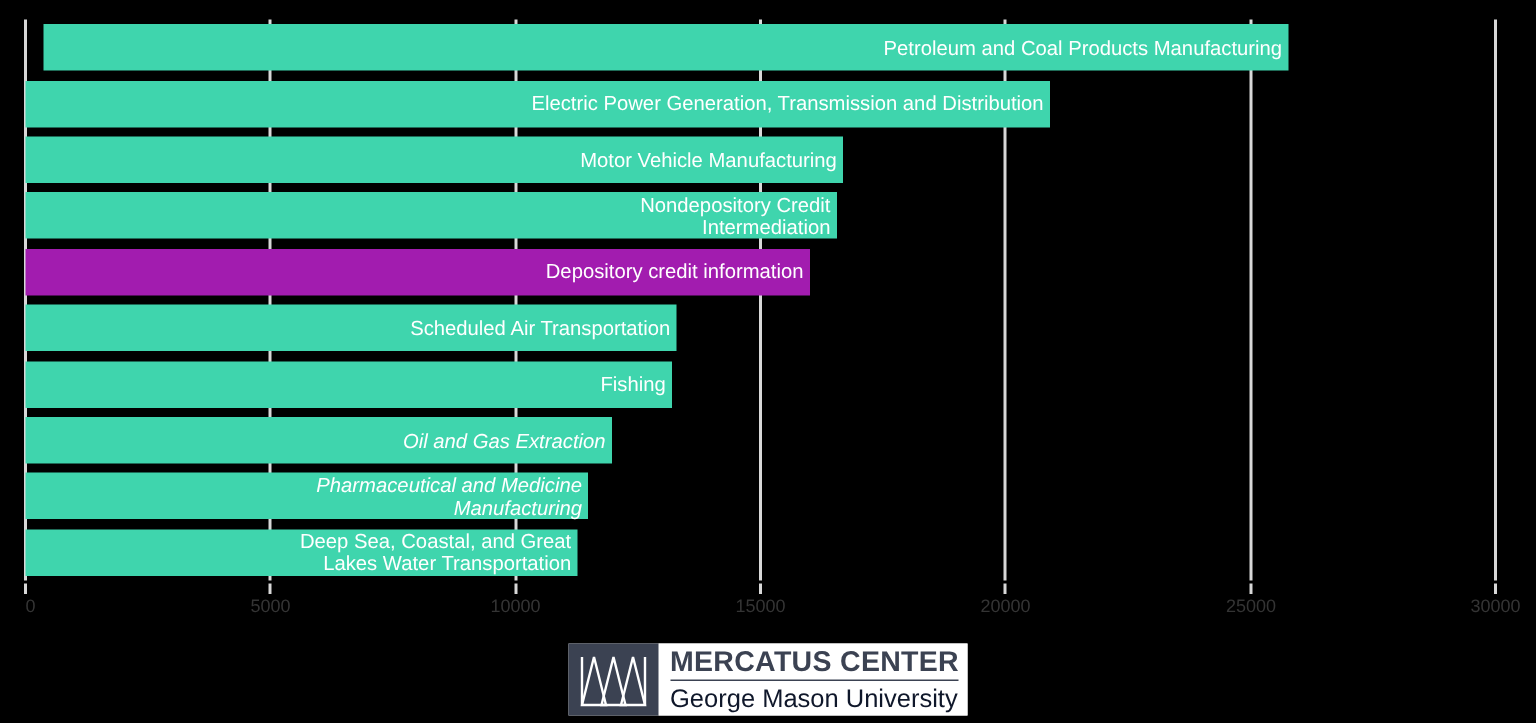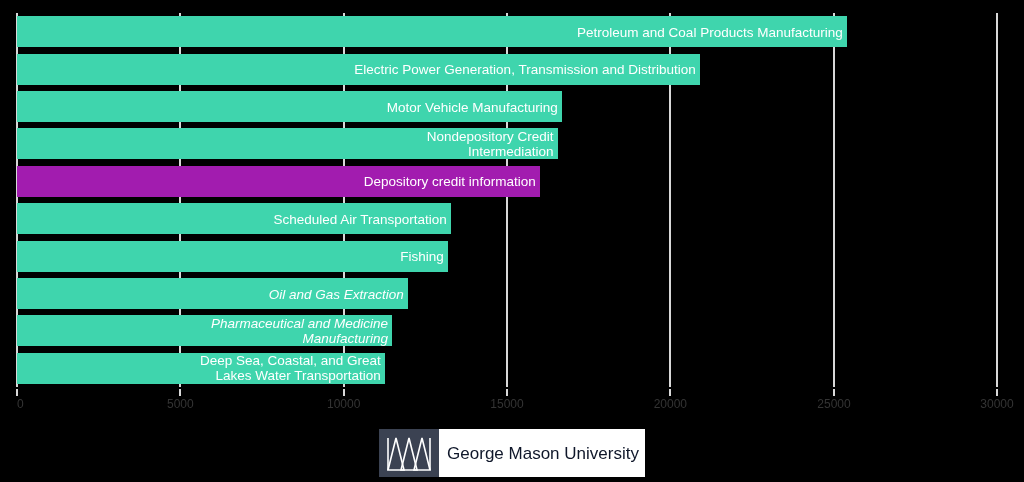--- a/index.html
+++ b/index.html
@@ -196,21 +196,21 @@
           <div class="gridline zero" style="left: -1px;"></div>
           <div class="gridline" style="left: 162.333px;"></div>
           <div class="gridline" style="left: 325.667px;"></div>
           <div class="gridline" style="left: 489px;"></div>
           <div class="gridline" style="left: 652.333px;"></div>
           <div class="gridline" style="left: 815.667px;"></div>
           <div class="gridline" style="left: 979px;"></div>
         </div>
       <div class="bars" id="bars">
           <div class="bar-row" style="top: 3.2px; width: 980px;">
-            <div class="bar" style="width: 829.733px; background: rgb(63, 213, 173);">
+            <div class="bar" style="width: 829.733px; background: rgb(63, 213, 173); margin-left: 12px;">
               <div class="bar-label">Petroleum and Coal Products Manufacturing</div>
             </div>
           </div>
           <div class="bar-row" style="top: 40.6px; width: 980px;">
             <div class="bar" style="width: 682.733px; background: rgb(63, 213, 173);">
               <div class="bar-label">Electric Power Generation, Transmission and Distribution</div>
             </div>
           </div>
           <div class="bar-row" style="top: 78px; width: 980px;">
             <div class="bar" style="width: 544.88px; background: rgb(63, 213, 173);">
@@ -283,18 +283,19 @@
             <path d="M10 40 L10 10 L20 40 L20 10 L30 40 L30 10 L40 40 L40 10 L50 40 L50 10" style="display:none"></path>
             <path d="M9 41 L17 9 L25 41 Z"></path>
             <path d="M22 41 L30 9 L38 41 Z"></path>
             <path d="M35 41 L43 9 L51 41 Z"></path>
             <line x1="9" y1="9" x2="9" y2="41"></line>
             <line x1="51" y1="9" x2="51" y2="41"></line>
           </g>
         </svg>
       </div>
       <div id="logo-text">
+        <div id="logo-title">MERCATUS CENTER</div>
         <div id="logo-subtitle">George Mason University</div>
       </div>
     </div>
   </div>
 
 </div>
 
 </body></html>

